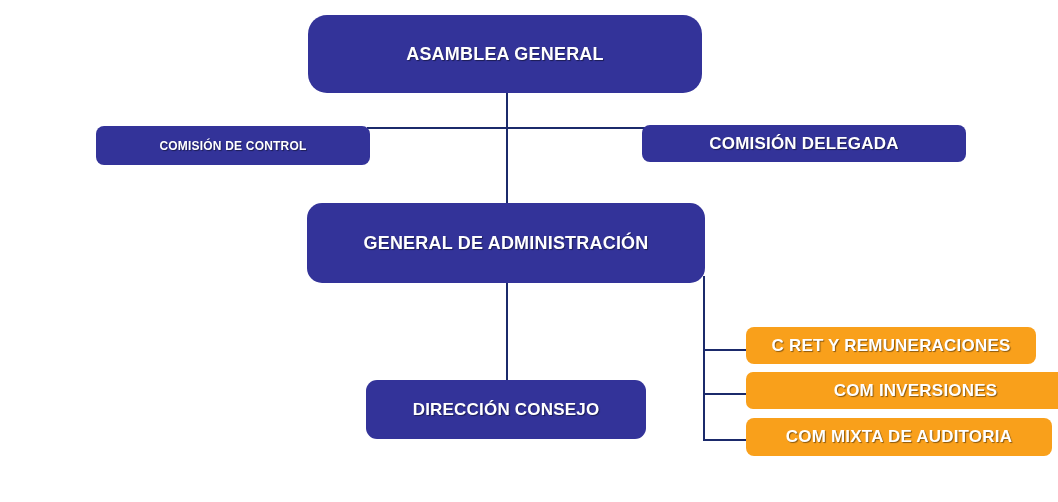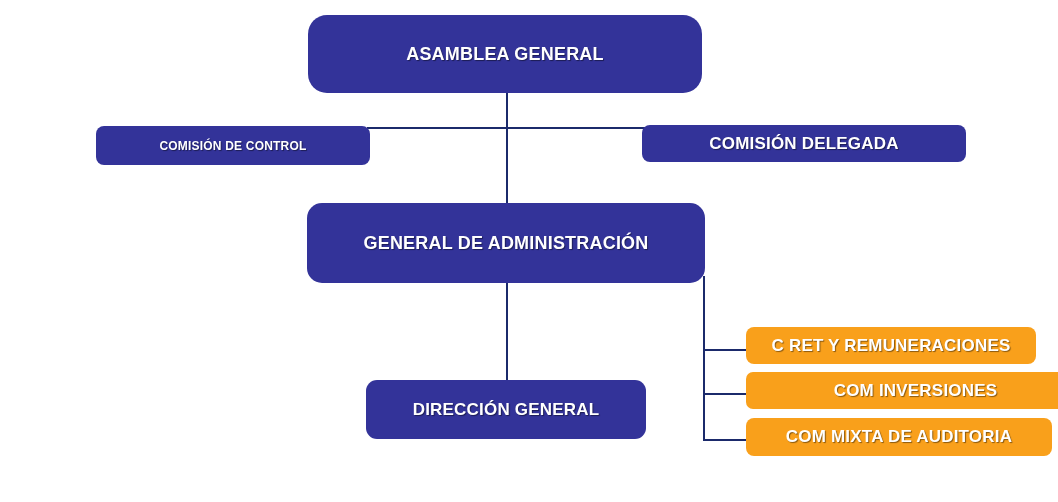--- a/index.html
+++ b/index.html
@@ -63,21 +63,21 @@
   <div class="line" id="ln-stub-3"></div>
 
   <div class="node blue" id="nd-asamblea">ASAMBLEA GENERAL</div>
 
   <div class="node blue" id="nd-control">COMISIÓN DE CONTROL</div>
 
   <div class="node blue" id="nd-delegada">COMISIÓN DELEGADA</div>
 
   <div class="node blue" id="nd-consejo">GENERAL DE ADMINISTRACIÓN</div>
 
-  <div class="node blue" id="nd-direccion">DIRECCIÓN GENERAL</div>
+  <div class="node blue" id="nd-direccion">DIRECCIÓN CONSEJO</div>
 
   <div class="node orange" id="nd-com-ret">C RET Y REMUNERACIONES</div>
 
   <div class="node orange" id="nd-com-inv">COM INVERSIONES</div>
 
   <div class="node orange" id="nd-com-aud">COM MIXTA DE AUDITORIA</div>
 
 </div>
 
 </body></html>

